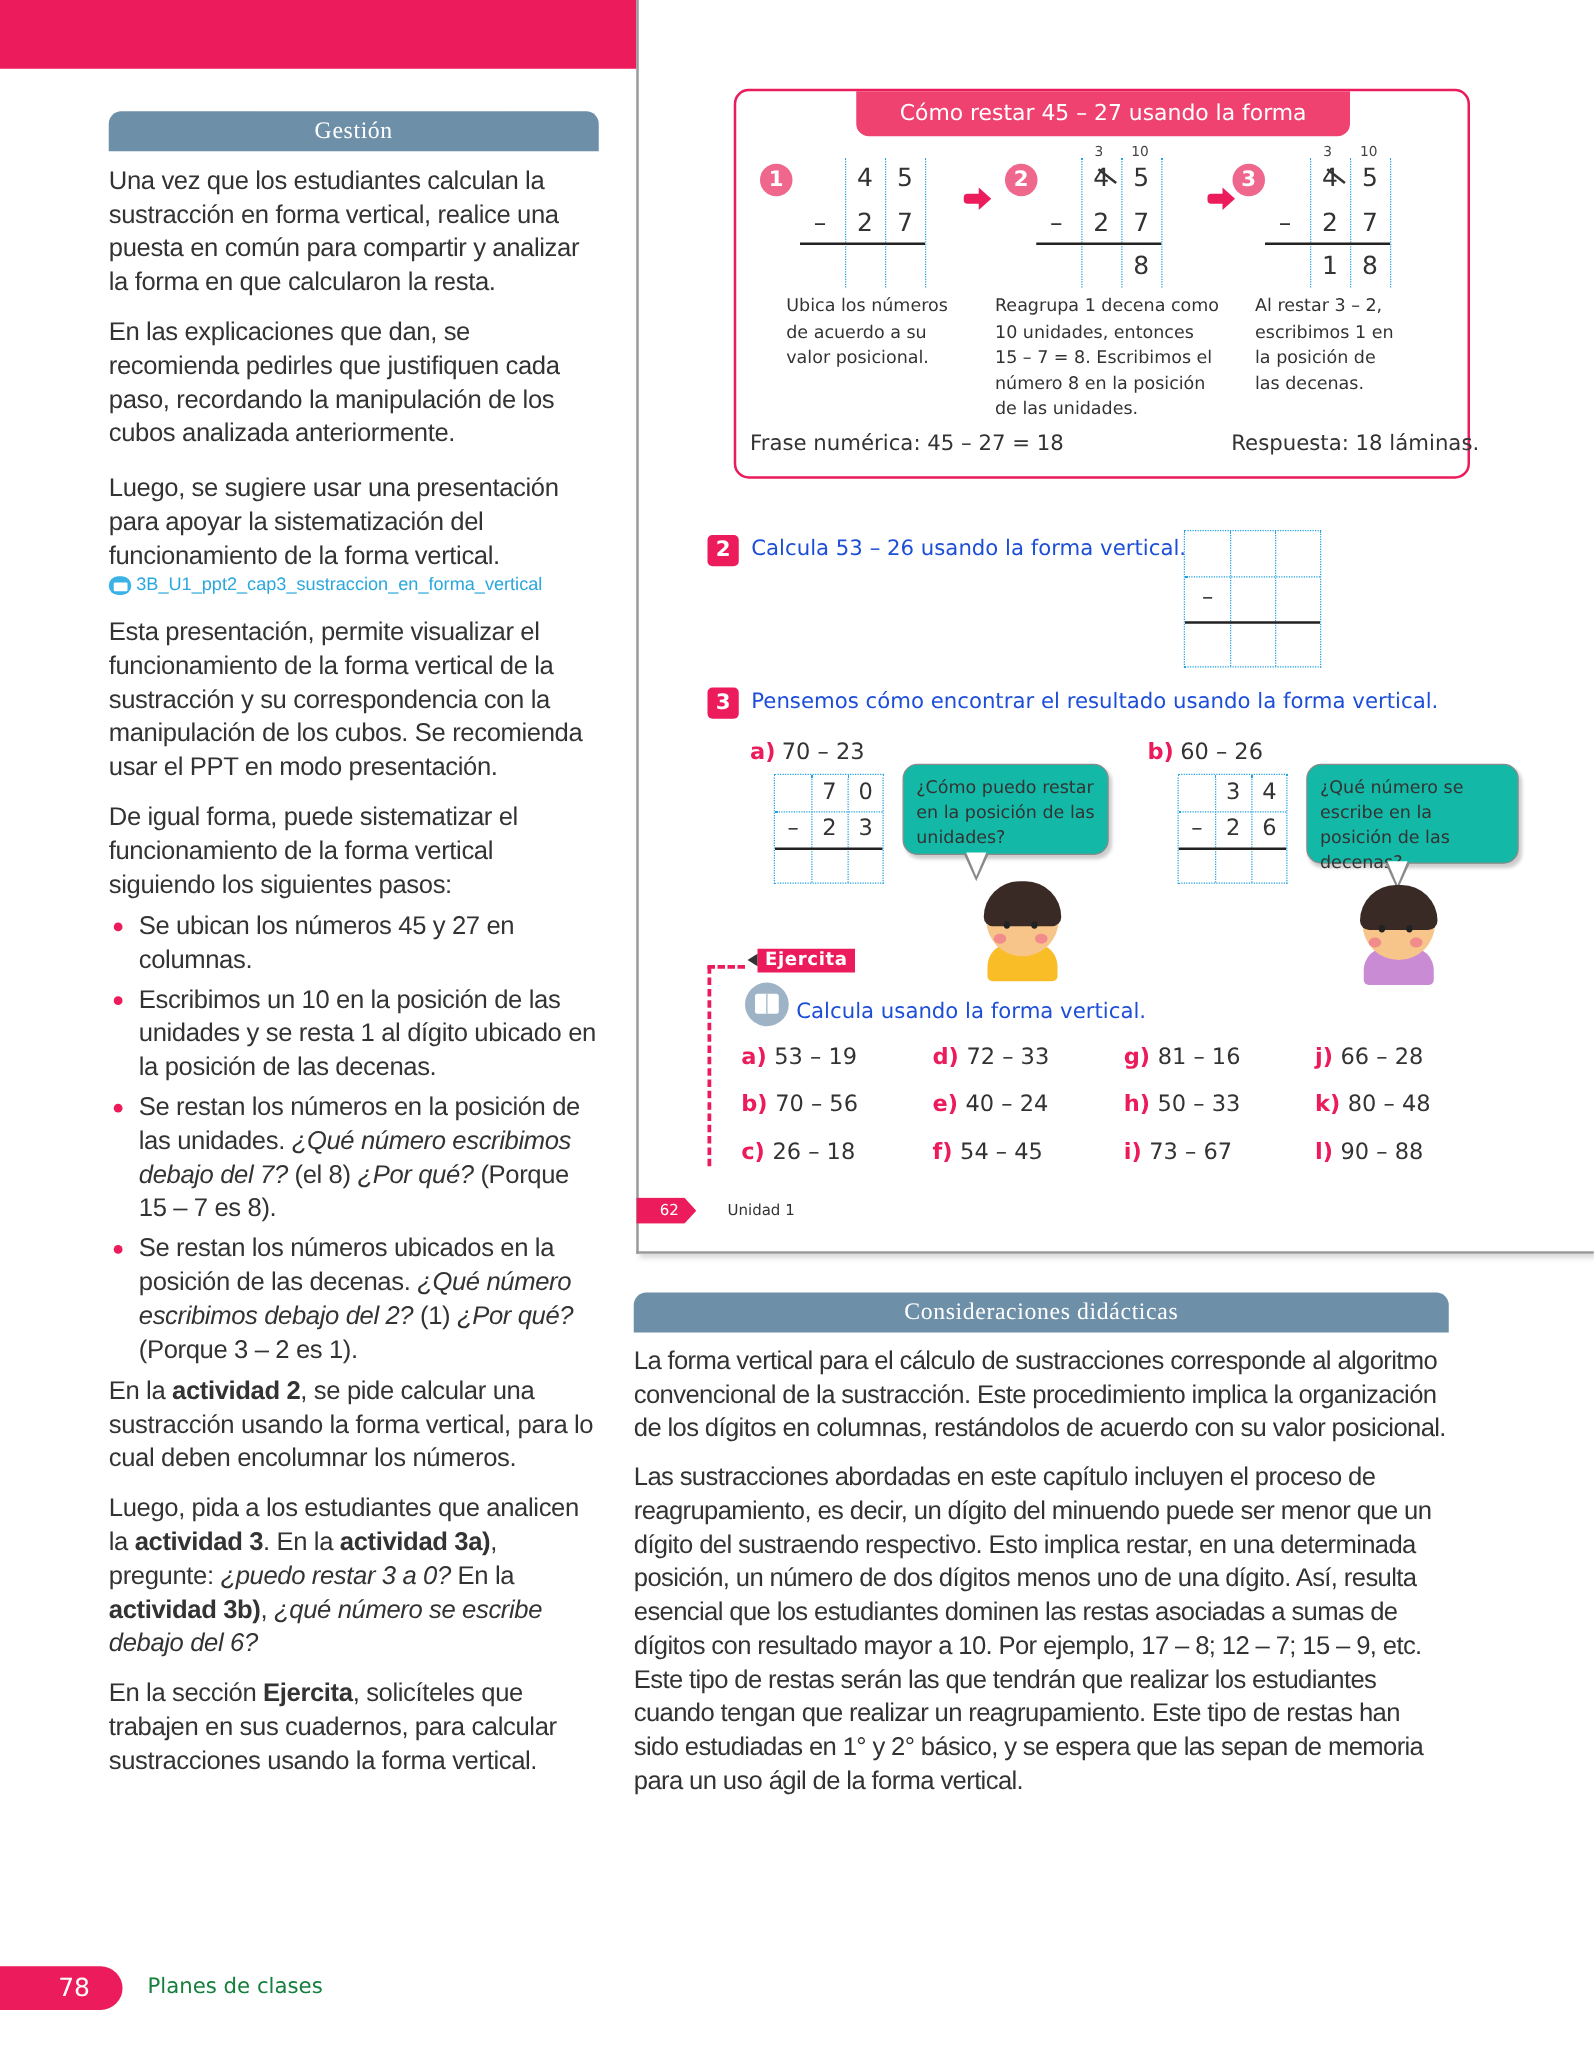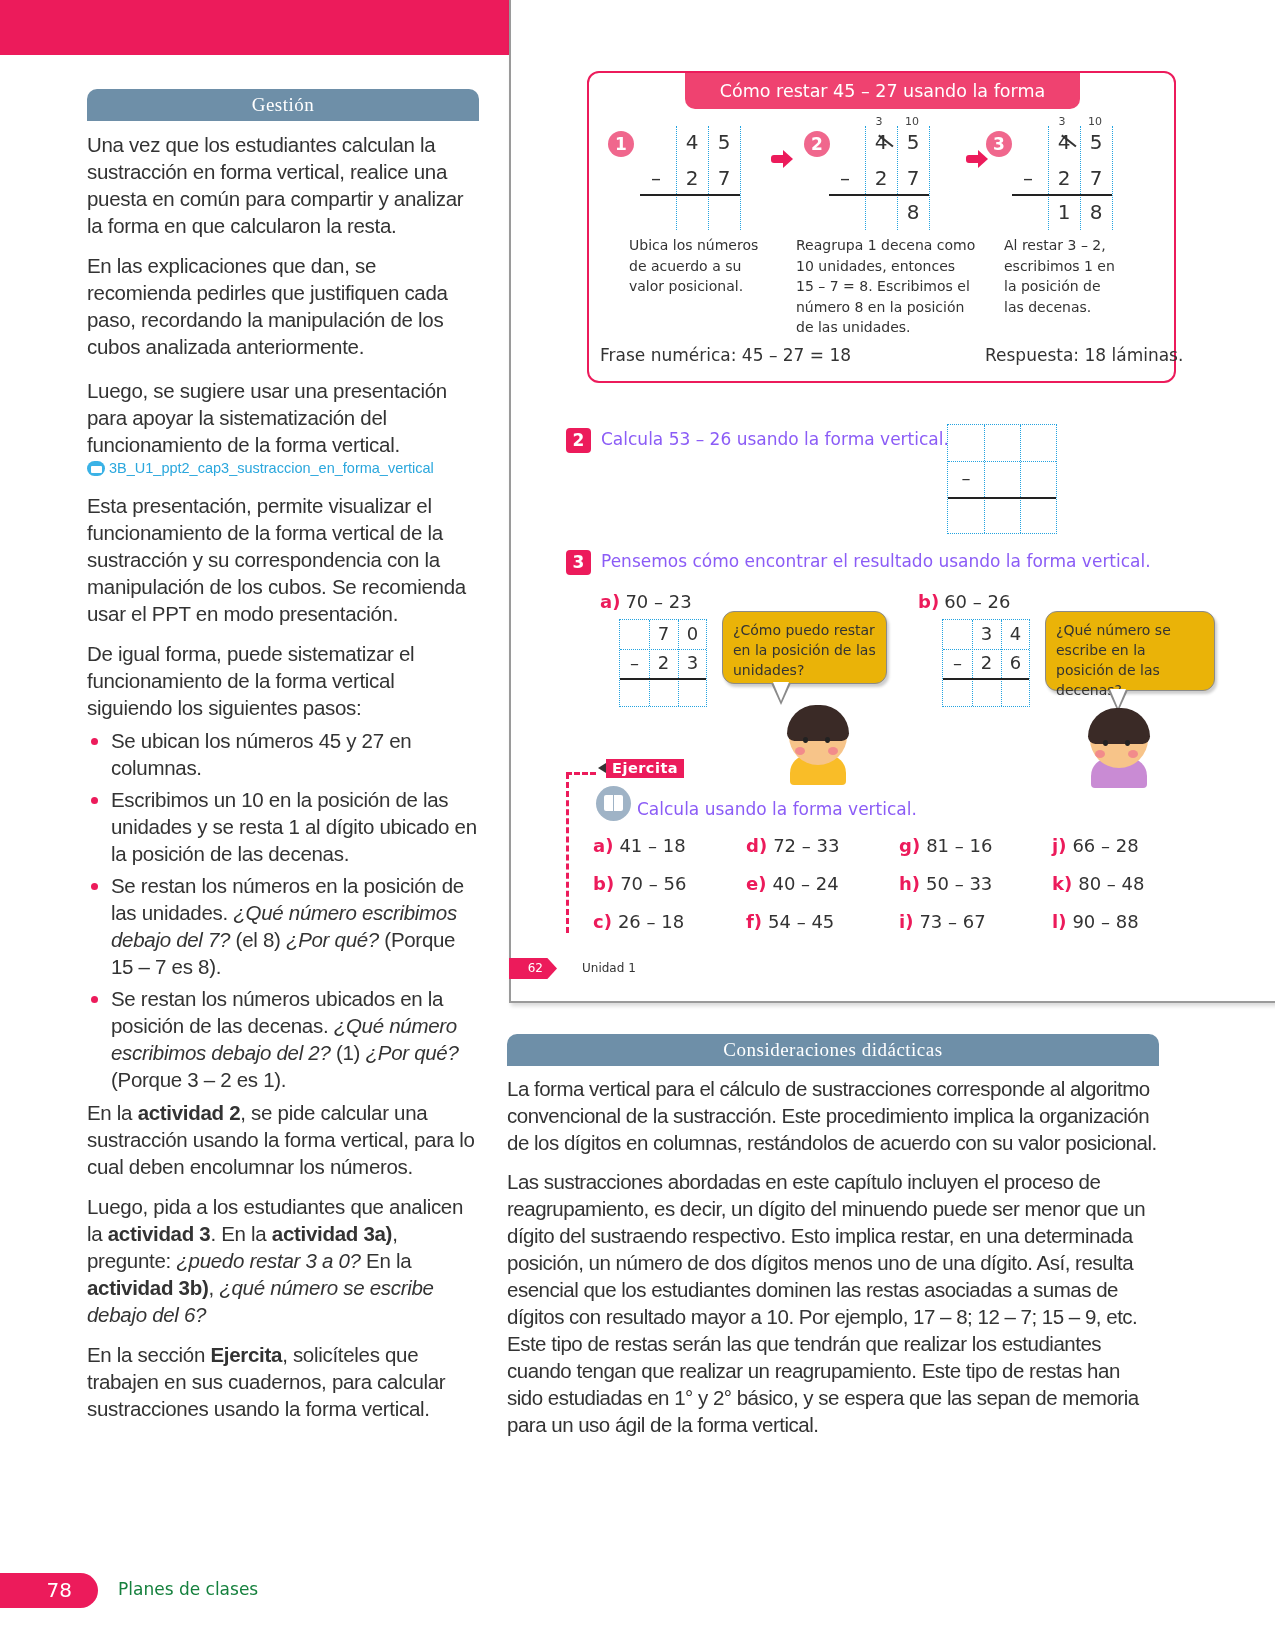--- a/index.html
+++ b/index.html
@@ -42,29 +42,29 @@
   .vgrid .hline { position: absolute; height: 1.5px; background: #222; }
   .small { position: absolute; font-size: 11px; color: #444; font-family: "DejaVu Sans", sans-serif; width: 32px; text-align: center; }
   .strike { position: relative; display: inline-block; }
   .strike::after { content: ""; position: absolute; left: 2px; top: 10px; width: 18px; height: 1.5px; background: #333; transform: rotate(38deg); }
   .ex-desc { position: absolute; font-size: 14px; line-height: 20.5px; color: #333; font-family: "DejaVu Sans", sans-serif; }
   .ex-foot { position: absolute; font-size: 17px; color: #333; font-family: "DejaVu Sans", sans-serif; }
 
   
   .act-num { position: absolute; width: 25px; height: 25px; background: #ec1b5b; color: #fff; border-radius: 4px;
              font-weight: bold; font-size: 17px; text-align: center; line-height: 25px; font-family: "DejaVu Sans", sans-serif; }
-  .act-text { position: absolute; font-size: 17px; color: #8b5cf6; font-family: "DejaVu Sans", sans-serif; }
+  .act-text { position: absolute; font-size: 17px; color: #1d4ed8; font-family: "DejaVu Sans", sans-serif; }
   .grid3 { position: absolute; border: 1.5px dotted #23a3e0; }
   .grid3 .gc { position: absolute; top: 0; bottom: 0; border-left: 1.5px dotted #23a3e0; }
   .grid3 .gr { position: absolute; left: 0; right: 0; border-top: 1.5px dotted #23a3e0; }
   .grid3 .gsolid { position: absolute; left: 0; right: 0; border-top: 2px solid #222; }
   .grid3 .gv { position: absolute; text-align: center; font-size: 18px; color: #333; font-family: "DejaVu Sans", sans-serif; }
   .sub-label { position: absolute; font-size: 18px; color: #333; font-family: "DejaVu Sans", sans-serif; }
   .sub-label .lt { color: #ec1b5b; font-weight: bold; margin-right: 5px; }
-  .bubble { position: absolute; background: #eab308; border: 1.5px solid #8a8a8a; border-radius: 12px; font-size: 14px; line-height: 20px;
+  .bubble { position: absolute; background: #14b8a6; border: 1.5px solid #8a8a8a; border-radius: 12px; font-size: 14px; line-height: 20px;
             color: #333; padding: 8px 10px; font-family: "DejaVu Sans", sans-serif; box-shadow: 2px 3px 3px rgba(0,0,0,0.2); }
   .bubble .tail { position: absolute; bottom: -22px; width: 0; height: 0; border-left: 10px solid transparent; border-right: 10px solid transparent; border-top: 22px solid #8a8a8a; }
   .bubble .tail::after { content: ""; position: absolute; left: -8px; top: -23px; border-left: 8px solid transparent; border-right: 8px solid transparent; border-top: 19px solid #fff; }
   .kid { position: absolute; }
   .kid .head { position: absolute; width: 58px; height: 58px; border-radius: 50%; background: #f7c489; }
   .kid .hair { position: absolute; width: 62px; height: 36px; border-radius: 31px 31px 8px 8px; background: #3a2a26; }
   .kid .body { position: absolute; width: 56px; height: 30px; border-radius: 18px 18px 4px 4px; }
   .kid .cheek { position: absolute; width: 10px; height: 8px; border-radius: 50%; background: #f28b8b; }
   .kid .eye { position: absolute; width: 5px; height: 6px; border-radius: 50%; background: #222; }
 
@@ -252,21 +252,21 @@
   <div class="cheek" style="left:10px;top:42px;"></div>
     <div class="cheek" style="left:43px;top:42px;"></div>
 </div>
 
 <div class="ej-dash-h"></div>
 <div class="ej-dash-v"></div>
 <div class="ej-tag">Ejercita</div>
 <div class="book-icon"></div>
 <div class="act-text" style="left:637px;top:799px;">Calcula usando la forma vertical.</div>
 
-<div class="ex-item" style="left:593px;top:835px;"><span class="lt">a)</span><span>41 – 18</span></div>
+<div class="ex-item" style="left:593px;top:835px;"><span class="lt">a)</span><span>53 – 19</span></div>
 <div class="ex-item" style="left:593px;top:873px;"><span class="lt">b)</span><span>70 – 56</span></div>
 <div class="ex-item" style="left:593px;top:911px;text-align:right;"><span class="lt">c)</span><span>26 – 18</span></div>
 <div class="ex-item" style="left:746px;top:835px;"><span class="lt">d)</span><span>72 – 33</span></div>
 <div class="ex-item" style="left:746px;top:873px;"><span class="lt">e)</span><span>40 – 24</span></div>
 <div class="ex-item" style="left:746px;top:911px;"><span class="lt">f)</span><span>54 – 45</span></div>
 <div class="ex-item" style="left:899px;top:835px;"><span class="lt">g)</span><span>81 – 16</span></div>
 <div class="ex-item" style="left:899px;top:873px;"><span class="lt">h)</span><span>50 – 33</span></div>
 <div class="ex-item" style="left:899px;top:911px;"><span class="lt">i)</span><span>73 – 67</span></div>
 <div class="ex-item" style="left:1052px;top:835px;"><span class="lt">j)</span><span>66 – 28</span></div>
 <div class="ex-item" style="left:1052px;top:873px;"><span class="lt">k)</span><span>80 – 48</span></div>

